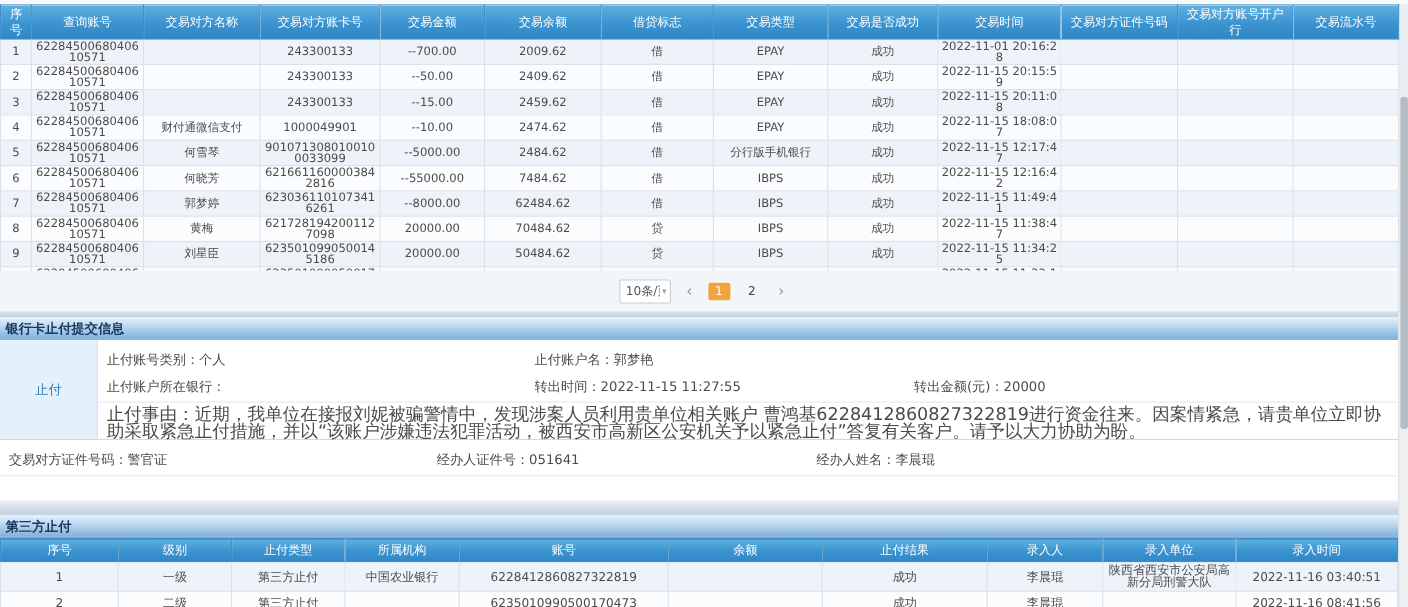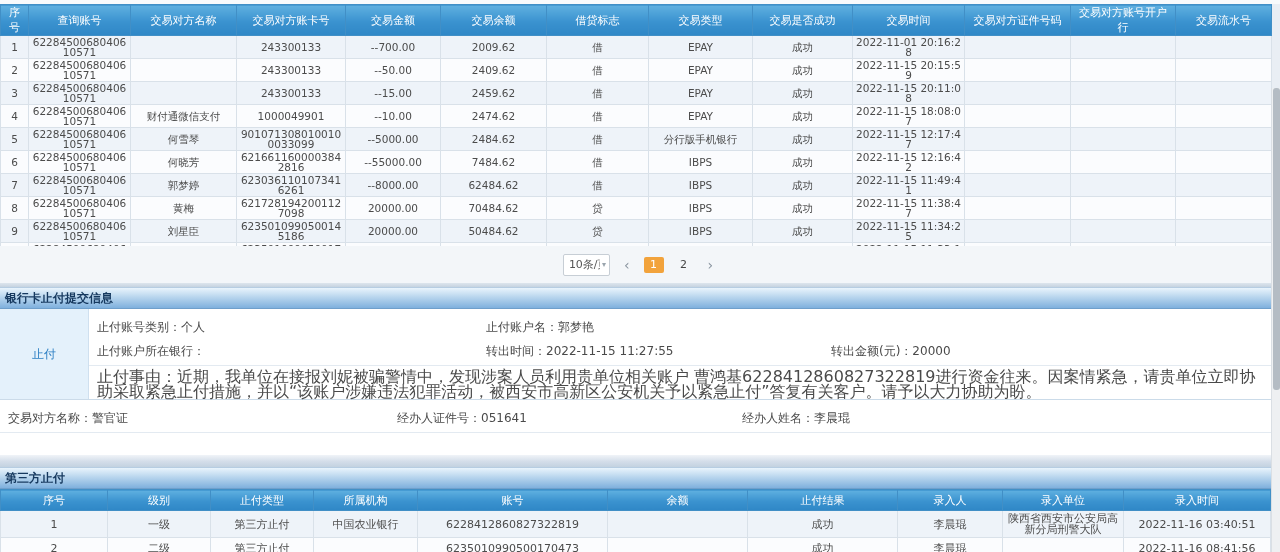--- a/index.html
+++ b/index.html
@@ -33,21 +33,21 @@
      color:#444;cursor:pointer;border-radius:2px;padding:0 2px;}
   .pg-num.active{background:#f2a33c;color:#fff;}
 
   .band1{position:absolute;left:0;top:283px;width:1280px;height:4px;
      background:linear-gradient(180deg,#dde5ed,#c6d3e0);}
 
   
   .section-bar{position:absolute;left:0;width:1280px;height:22px;line-height:22px;
      background:linear-gradient(180deg,#e9f4fc 0%,#b9d6ee 45%,#7fb0dd 100%);
      border-top:1px solid #b6cde2;border-bottom:1px solid #6f9fcb;
-     font-size:12px;font-weight:bold;color:#16395f;padding-left:5px;box-sizing:border-box;font-family:Liberation Mono, monospace;}
+     font-size:12px;font-weight:bold;color:#16395f;padding-left:5px;box-sizing:border-box;}
   #bar1{top:287px;}
   #bar2{top:467px;}
 
   
   .panel{position:absolute;left:0;top:309px;width:1280px;height:146px;background:#fff;}
   .group{display:flex;}
   .group-label{width:88px;background:#e4f1fb;border-right:1px solid #cfe0ef;
      display:flex;align-items:center;justify-content:center;
      color:#2e80c4;font-size:12px;flex-shrink:0;text-align:right;}
   .group-content{flex:1;min-width:0;}
@@ -299,21 +299,21 @@
           <span class="field">转出时间：2022-11-15 11:27:55</span>
           <span class="field">转出金额(元)：20000</span>
         </div>
         <div class="content-rule"></div>
         <div class="reason">止付事由：近期，我单位在接报刘妮被骗警情中，发现涉案人员利用贵单位相关账户 曹鸿基6228412860827322819进行资金往来。因案情紧急，请贵单位立即协助采取紧急止付措施，并以“该账户涉嫌违法犯罪活动，被西安市高新区公安机关予以紧急止付”答复有关客户。请予以大力协助为盼。</div>
       </div>
     </div>
     <div class="group g2">
       <div class="group-content">
         <div class="field-row first">
-          <span class="field">交易对方名称：警官证</span>
+          <span class="field">交易对方证件号码：警官证</span>
           <span class="field">经办人证件号：051641</span>
           <span class="field">经办人姓名：李晨琨</span>
         </div>
         <div class="content-rule"></div>
       </div>
     </div>
   </div>
 
   <div class="band2"></div>
 

